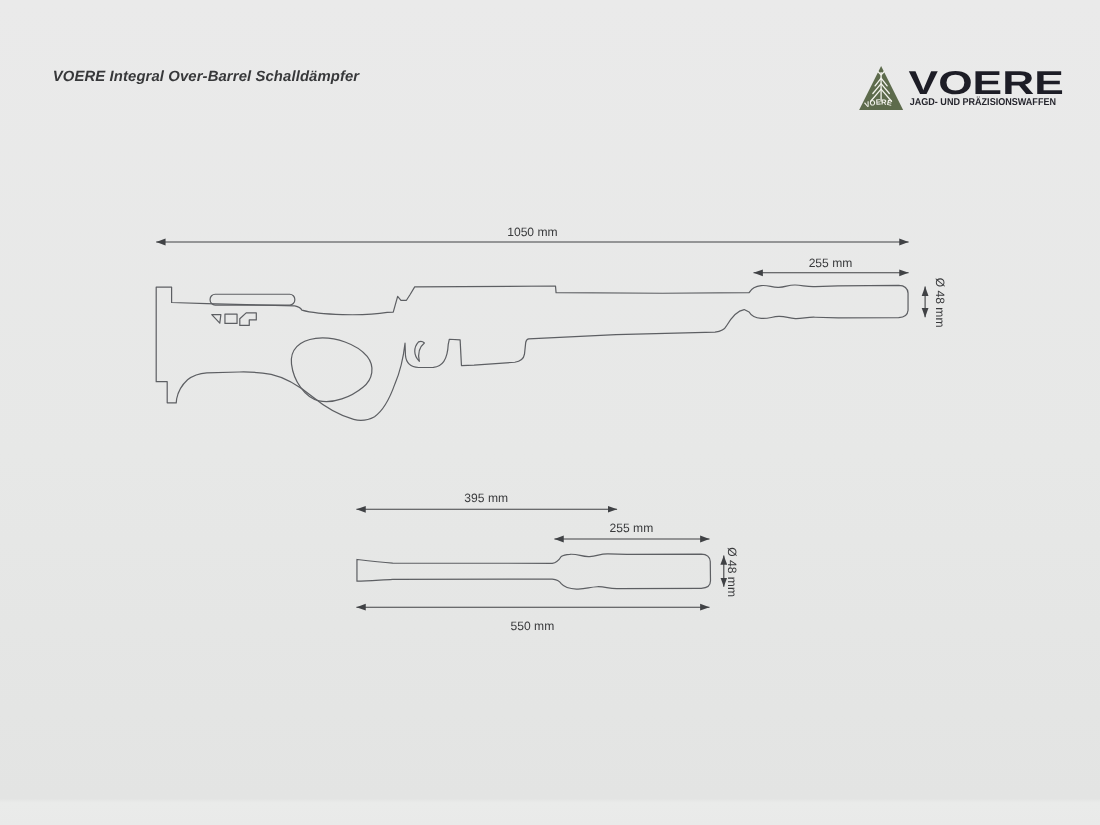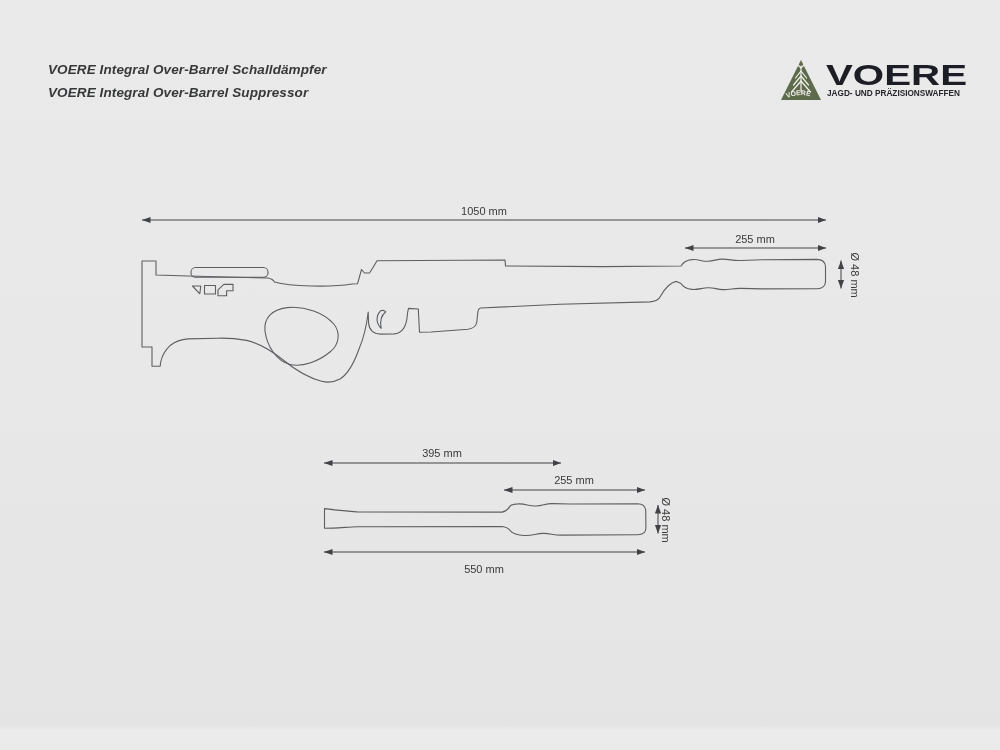--- a/index.html
+++ b/index.html
@@ -20,21 +20,20 @@
   .dimline{fill:none;stroke:#404245;stroke-width:1;}
   .dim{font-family:"Liberation Sans",sans-serif;font-size:11px;fill:#393a3c;letter-spacing:0px;}
 </style>
 </head>
 <body>
 
 <div class="canvas">
 
   <div class="title-block">
     <div>VOERE Integral Over-Barrel Schalldämpfer</div>
-    <div>VOERE Integral Over-Barrel Suppressor</div>
   </div>
 
   <svg class="logo" viewBox="0 0 192 52">
     <g>
       <polygon points="22,4 42,44 2,44" fill="#5d6b4c"></polygon>
       <g stroke="#f2f2ec" stroke-width="1.2" fill="none" stroke-linecap="round">
         <path d="M22,10 V36"></path>
         <path d="M19,9 L22,12 L25,9"></path>
         <path d="M22,15 L16.5,22 M22,15 L27.5,22"></path>
         <path d="M22,20 L14.5,29 M22,20 L29.5,29"></path>

